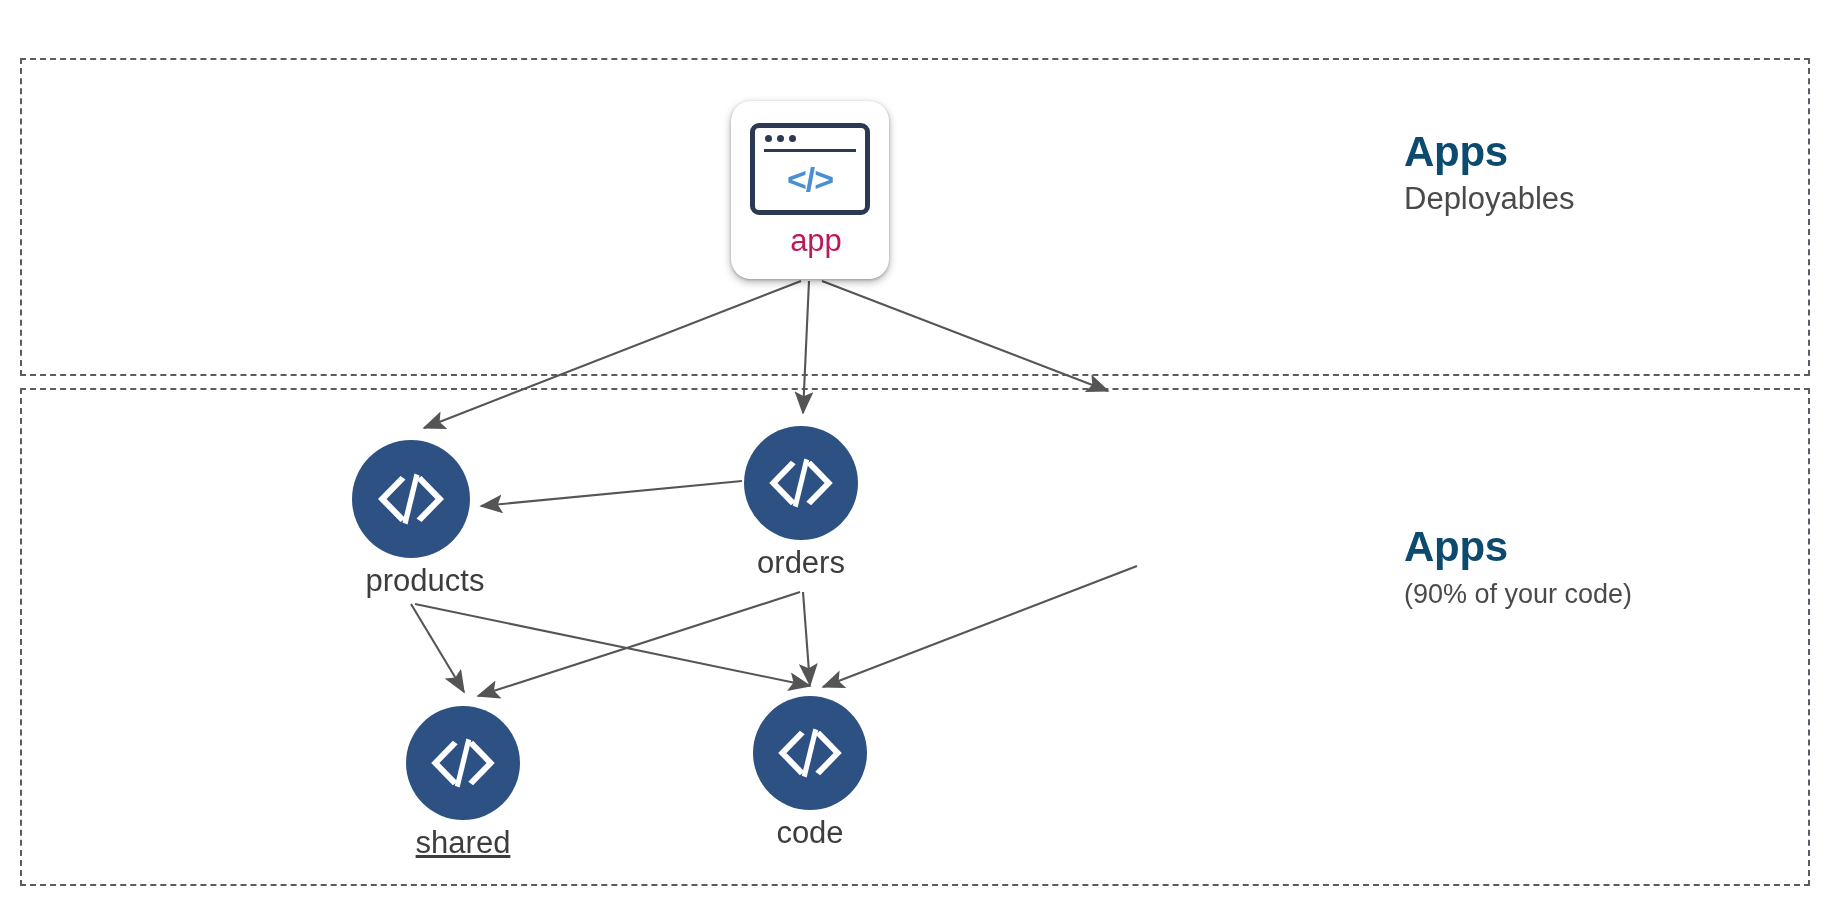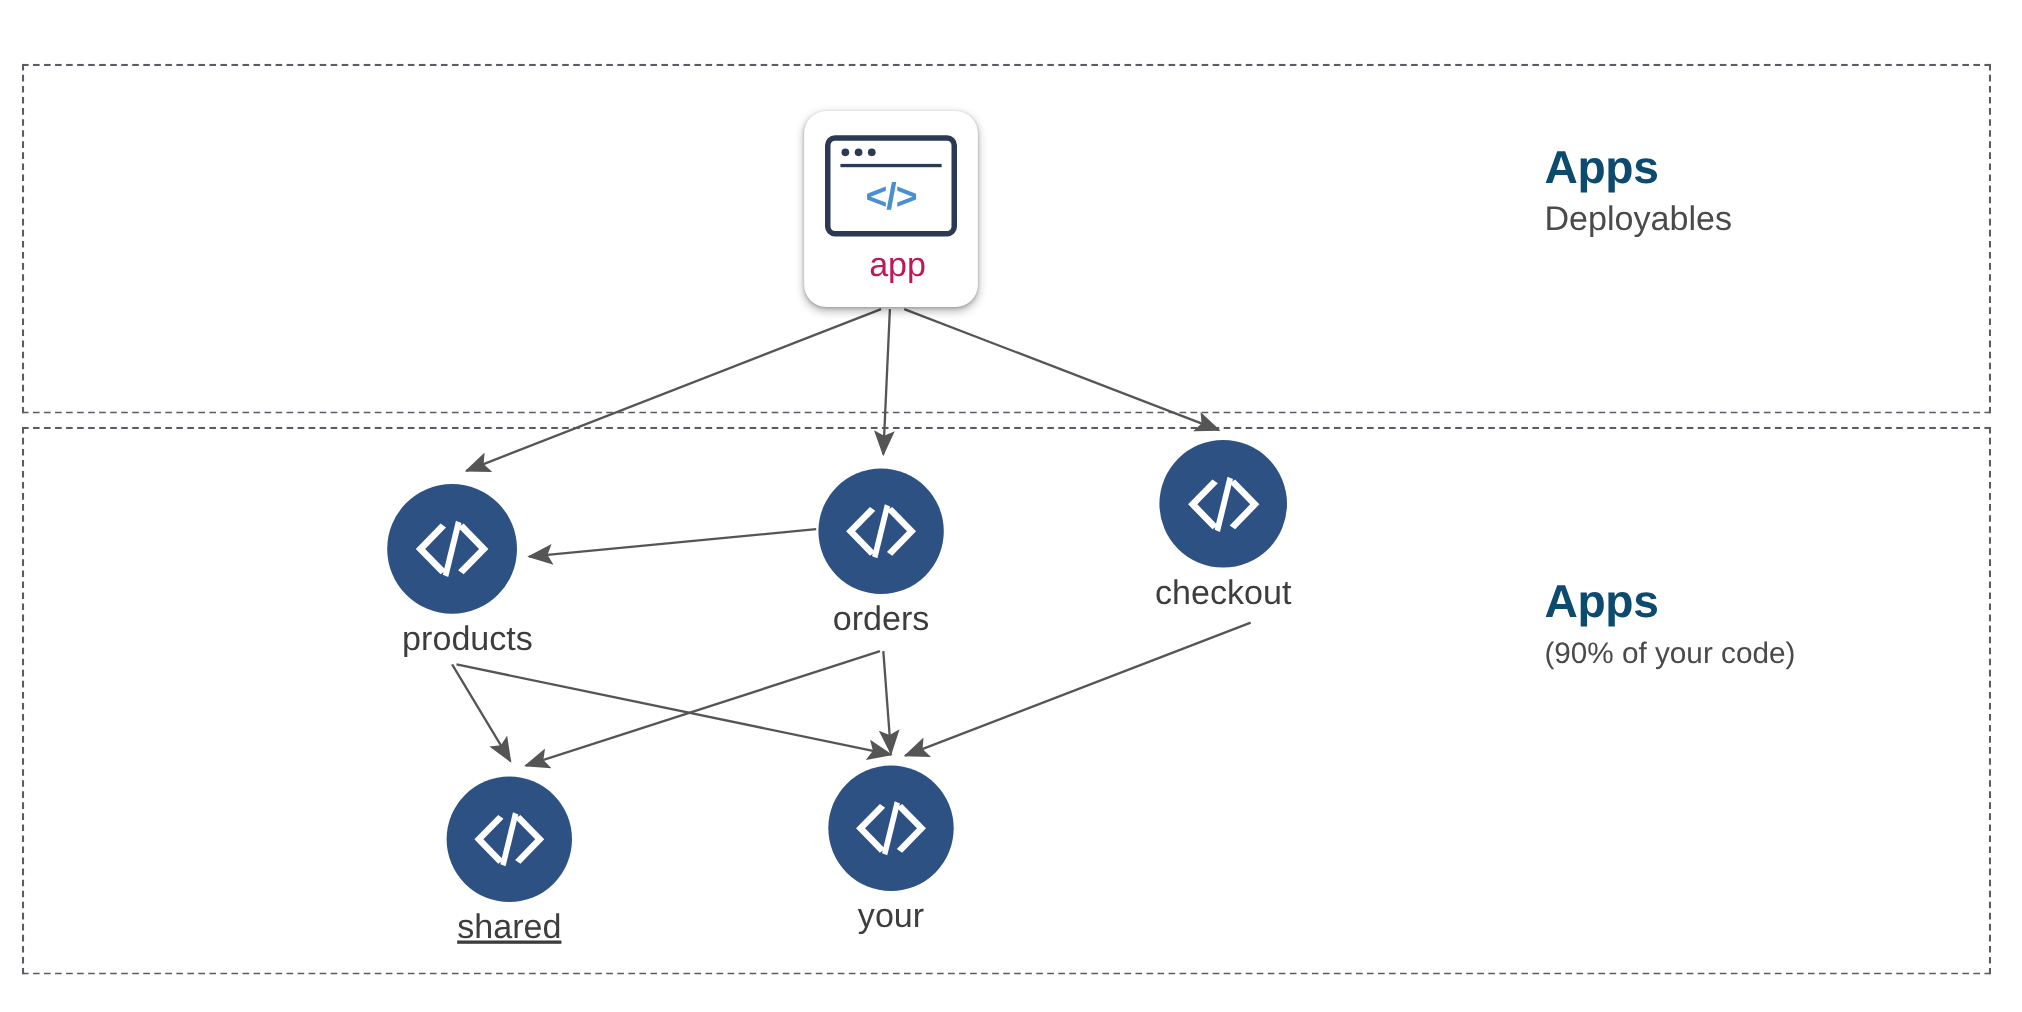--- a/index.html
+++ b/index.html
@@ -255,46 +255,36 @@
     <div class="disc">
       <svg width="72" height="52" viewBox="0 0 74 54" aria-hidden="true">
         <path d="M26.5 4 L31.5 7.5 L12.5 27 L31.5 46.5 L26.5 50 L4 27 Z" fill="#ffffff"></path>
         <path d="M47.5 4 L42.5 7.5 L61.5 27 L42.5 46.5 L47.5 50 L70 27 Z" fill="#ffffff"></path>
         <path d="M40.5 1.5 L45.5 3.5 L33.5 52.5 L28.5 50.5 Z" fill="#ffffff"></path>
       </svg>
     </div>
     <div class="lib-label">orders</div>
   </div>
 
-  <div class="lib-node" id="node-checkout">
-    <div class="disc">
-      <svg width="73" height="53" viewBox="0 0 74 54" aria-hidden="true">
-        <path d="M26.5 4 L31.5 7.5 L12.5 27 L31.5 46.5 L26.5 50 L4 27 Z" fill="#ffffff"></path>
-        <path d="M47.5 4 L42.5 7.5 L61.5 27 L42.5 46.5 L47.5 50 L70 27 Z" fill="#ffffff"></path>
-        <path d="M40.5 1.5 L45.5 3.5 L33.5 52.5 L28.5 50.5 Z" fill="#ffffff"></path>
-      </svg>
-    </div>
-    <div class="lib-label">checkout</div>
-  </div>
 
   <div class="lib-node" id="node-shared">
     <div class="disc">
       <svg width="72" height="52" viewBox="0 0 74 54" aria-hidden="true">
         <path d="M26.5 4 L31.5 7.5 L12.5 27 L31.5 46.5 L26.5 50 L4 27 Z" fill="#ffffff"></path>
         <path d="M47.5 4 L42.5 7.5 L61.5 27 L42.5 46.5 L47.5 50 L70 27 Z" fill="#ffffff"></path>
         <path d="M40.5 1.5 L45.5 3.5 L33.5 52.5 L28.5 50.5 Z" fill="#ffffff"></path>
       </svg>
     </div>
     <div class="lib-label">shared</div>
   </div>
 
   <div class="lib-node" id="node-core">
     <div class="disc">
       <svg width="72" height="52" viewBox="0 0 74 54" aria-hidden="true">
         <path d="M26.5 4 L31.5 7.5 L12.5 27 L31.5 46.5 L26.5 50 L4 27 Z" fill="#ffffff"></path>
         <path d="M47.5 4 L42.5 7.5 L61.5 27 L42.5 46.5 L47.5 50 L70 27 Z" fill="#ffffff"></path>
         <path d="M40.5 1.5 L45.5 3.5 L33.5 52.5 L28.5 50.5 Z" fill="#ffffff"></path>
       </svg>
     </div>
-    <div class="lib-label">your</div>
+    <div class="lib-label">code</div>
   </div>
 
 </div>
 
 </body></html>

